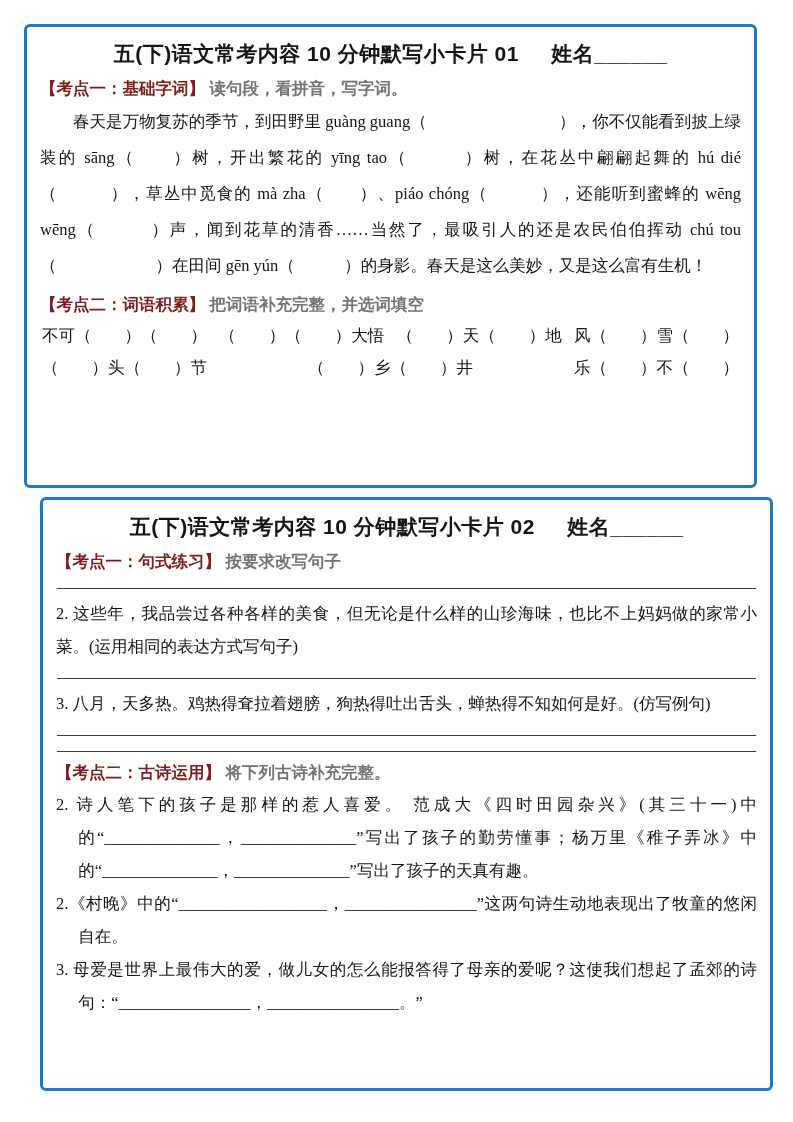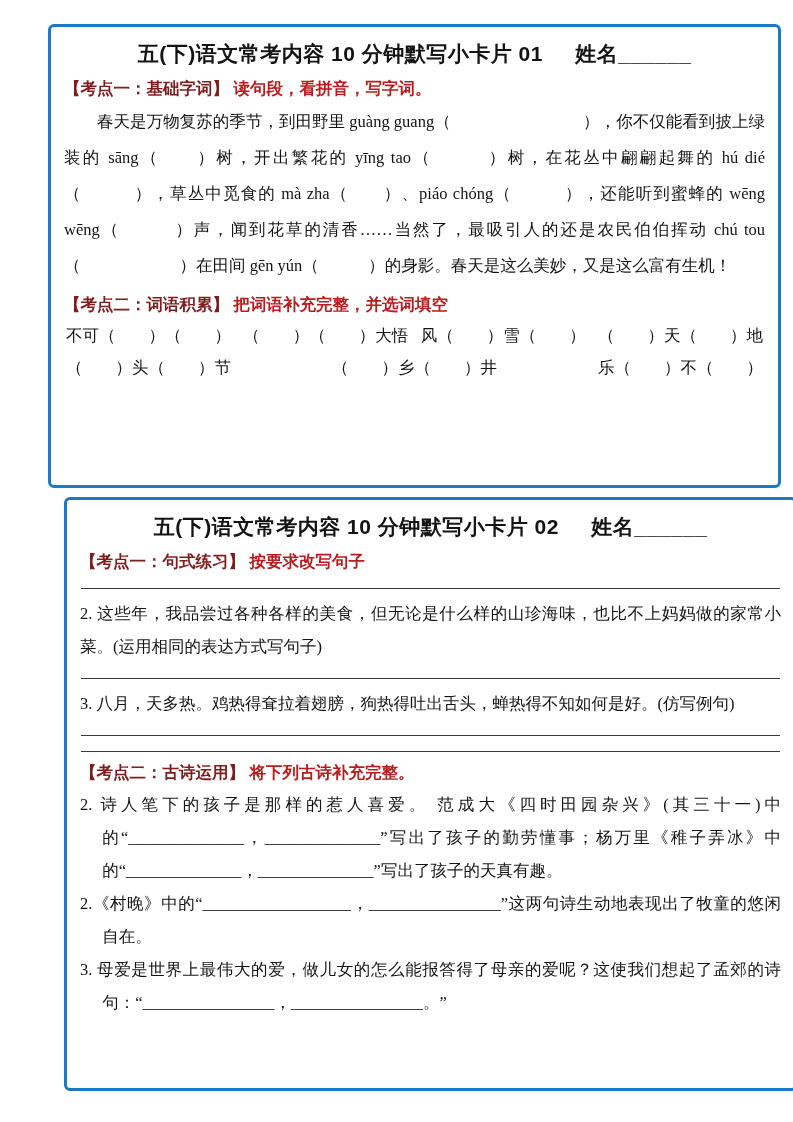--- a/index.html
+++ b/index.html
@@ -10,21 +10,21 @@
   body {
     width: 793px;
     height: 1122px;
     position: relative;
     font-family: "Liberation Serif", "DejaVu Serif", serif;
     color: #141414;
     overflow: hidden;
   }
   .card {
     position: absolute;
-    left: 48px;
+    left: 24px;
     width: 733px;
     box-sizing: border-box;
     border: 3px solid #1b79c6;
     border-radius: 6px;
     background: #ffffff;
     padding: 4px 13px 21px 13px;
     overflow: hidden;
   }
   #card1 { top: 24px;  height: 464px; }
   #card2 { top: 497px; height: 594px; margin-left: 16px; }
@@ -41,21 +41,21 @@
   .title-name { margin-left: 26px; }
 
   .sec-head {
     font-family: "Liberation Sans", "DejaVu Sans", sans-serif;
     font-weight: bold;
     font-size: 16.5px;
     line-height: 24px;
     margin: 8px 0 4px 0;
   }
   .sec-tag { color: #7f1d1d; }
-  .sec-instruction { color: #b91c1c; }
+  .sec-instruction { color: #737373; }
 
   .para {
     font-size: 16.5px;
     line-height: 36px;
     text-align: justify;
     text-indent: 2em;
     margin: 2px 0;
   }
   .word-row {
     display: flex;
@@ -104,22 +104,22 @@
   <p class="para">春天是万物复苏的季节，到田野里 guàng guang（　　　　　　　　），你不仅能看到披上绿装的 sāng（　　）树，开出繁花的 yīng tao（　　　）树，在花丛中翩翩起舞的 hú dié（　　　），草丛中觅食的 mà zha（　　）、piáo chóng（　　　），还能听到蜜蜂的 wēng　wēng（　　　）声，闻到花草的清香……当然了，最吸引人的还是农民伯伯挥动 chú tou（　　　　　　）在田间 gēn yún（　　　）的身影。春天是这么美妙，又是这么富有生机！</p>
 
   <div class="sec-head">
     <span class="sec-tag">【考点二：词语积累】</span>
     <span class="sec-instruction">把词语补充完整，并选词填空</span>
   </div>
 
   <div class="word-row">
     <span class="word-blank">不可（　　）（　　）</span>
     <span class="word-blank">（　　）（　　）大悟</span>
+    <span class="word-blank">（　　）天（　　）地</span>
     <span class="word-blank">风（　　）雪（　　）</span>
-    <span class="word-blank">（　　）天（　　）地</span>
   </div>
   <div class="word-row">
     <span class="word-blank">（　　）头（　　）节</span>
     <span class="word-blank">（　　）乡（　　）井</span>
     <span class="word-blank">乐（　　）不（　　）</span>
   </div>
 
 </div>
 
 <div class="card" id="card2">

